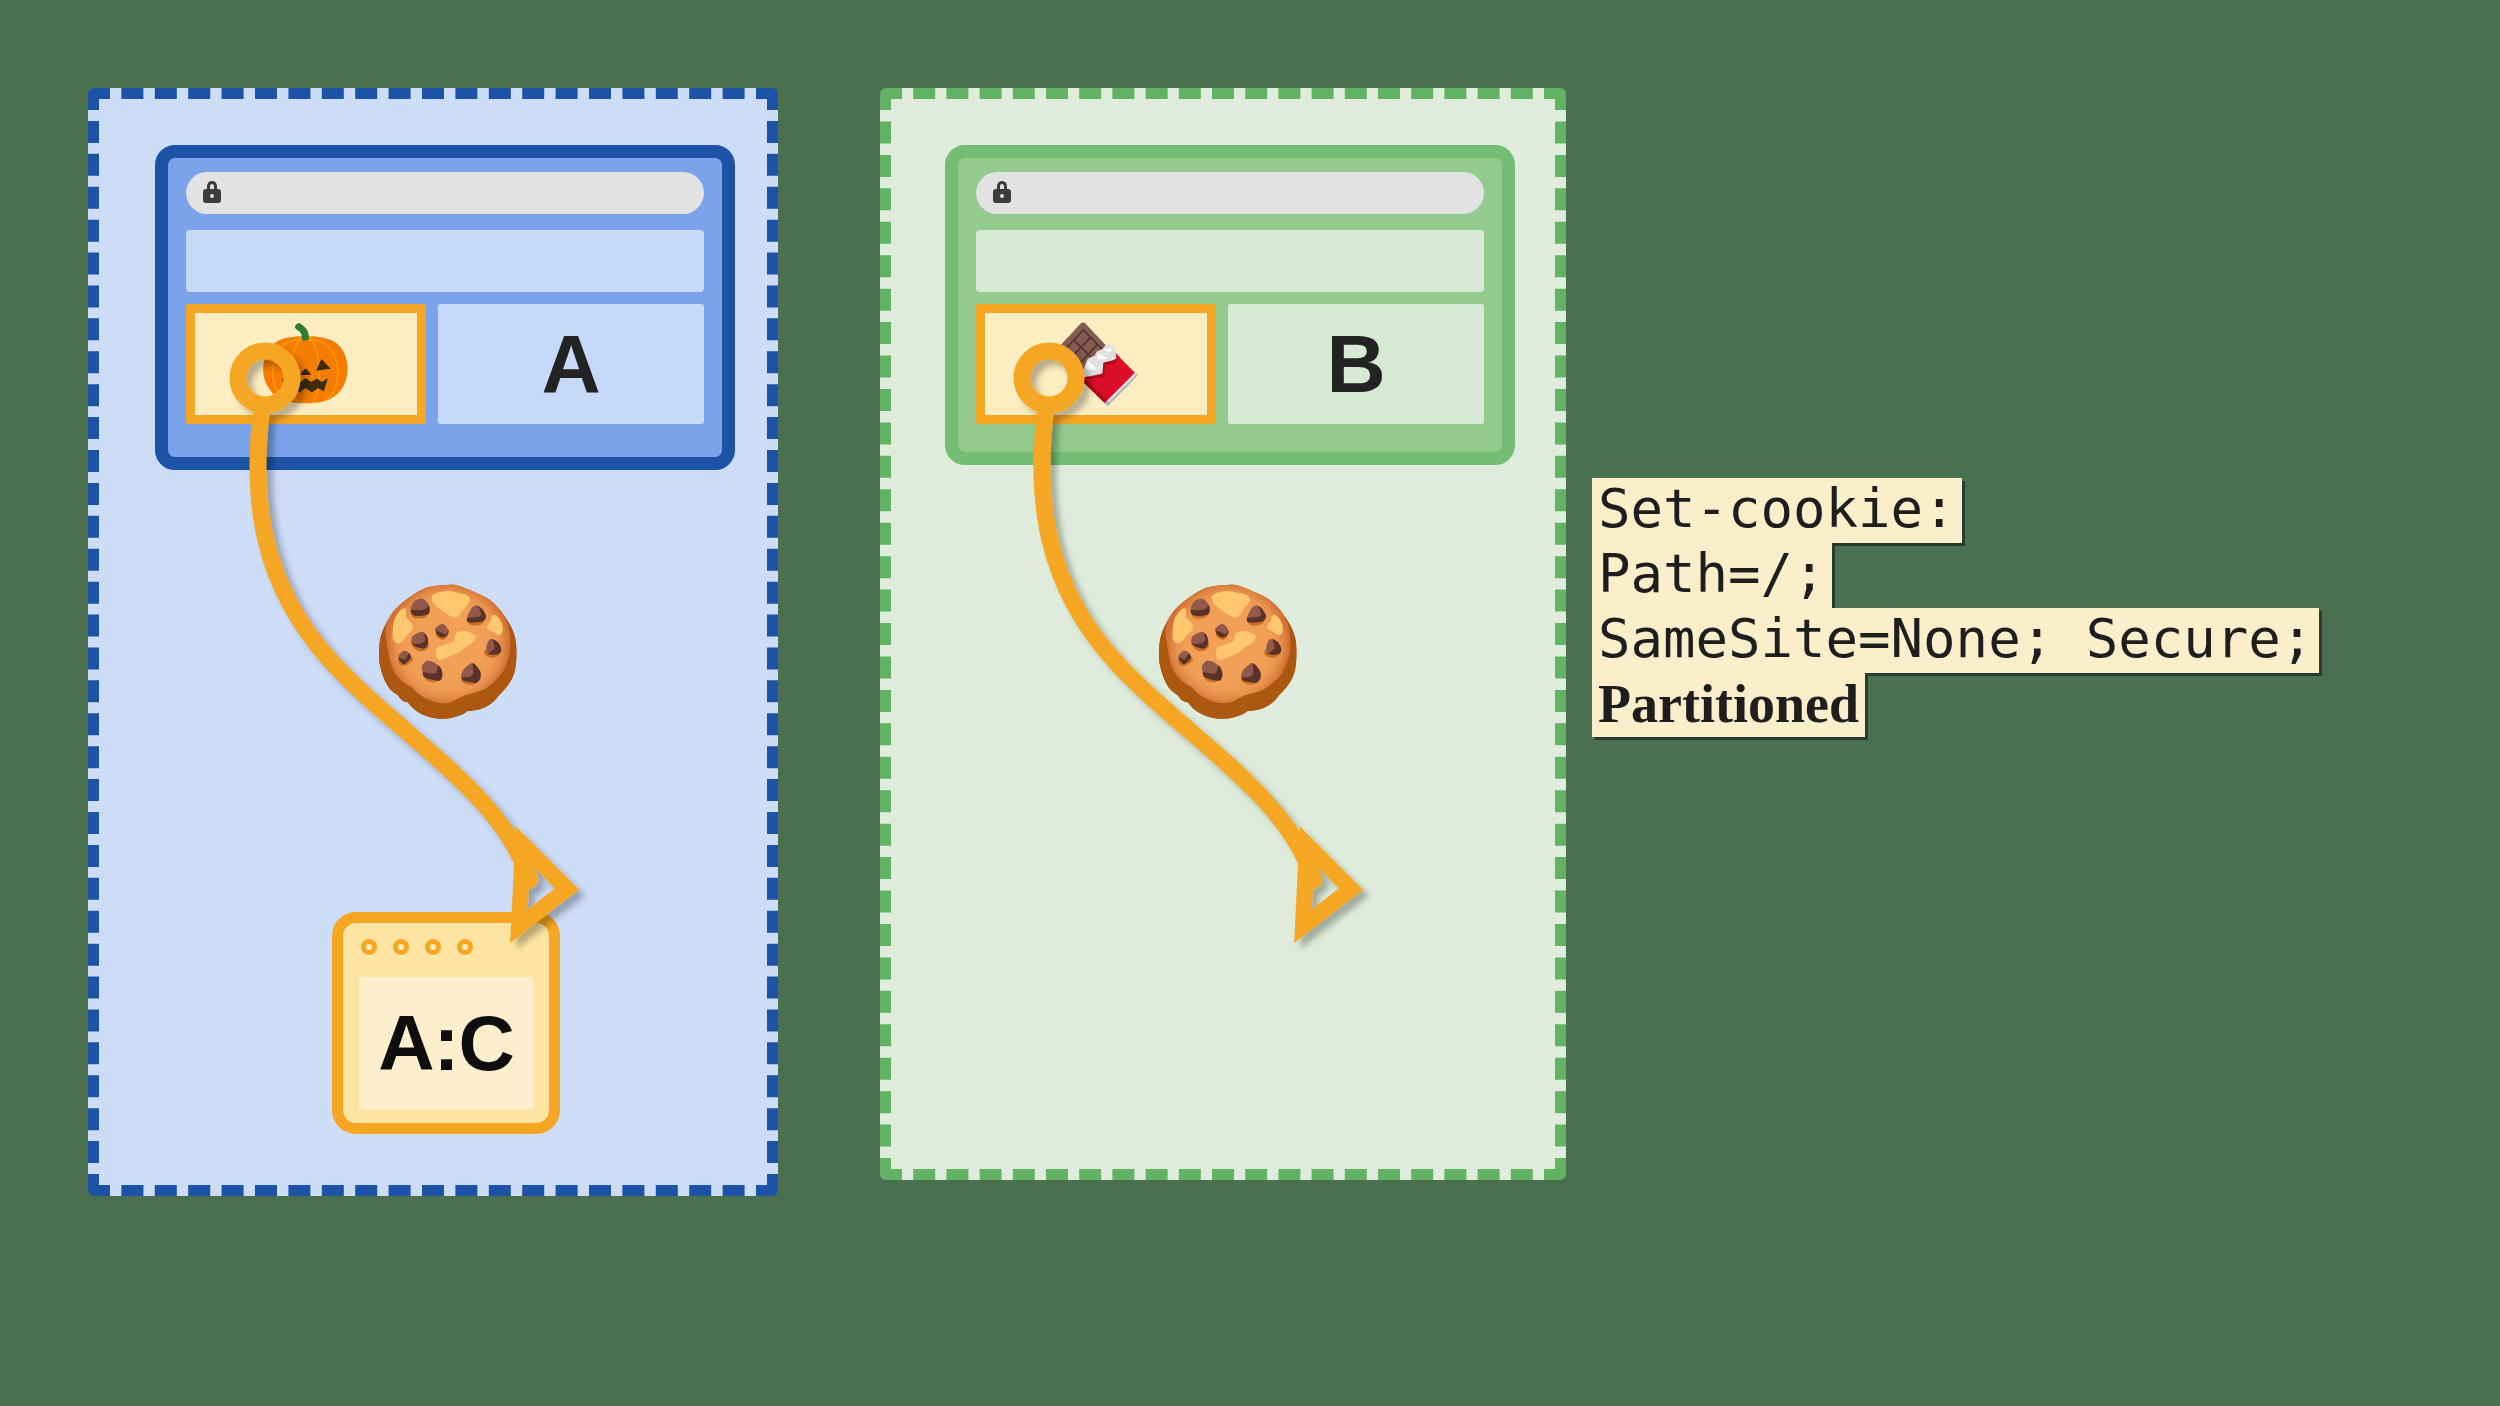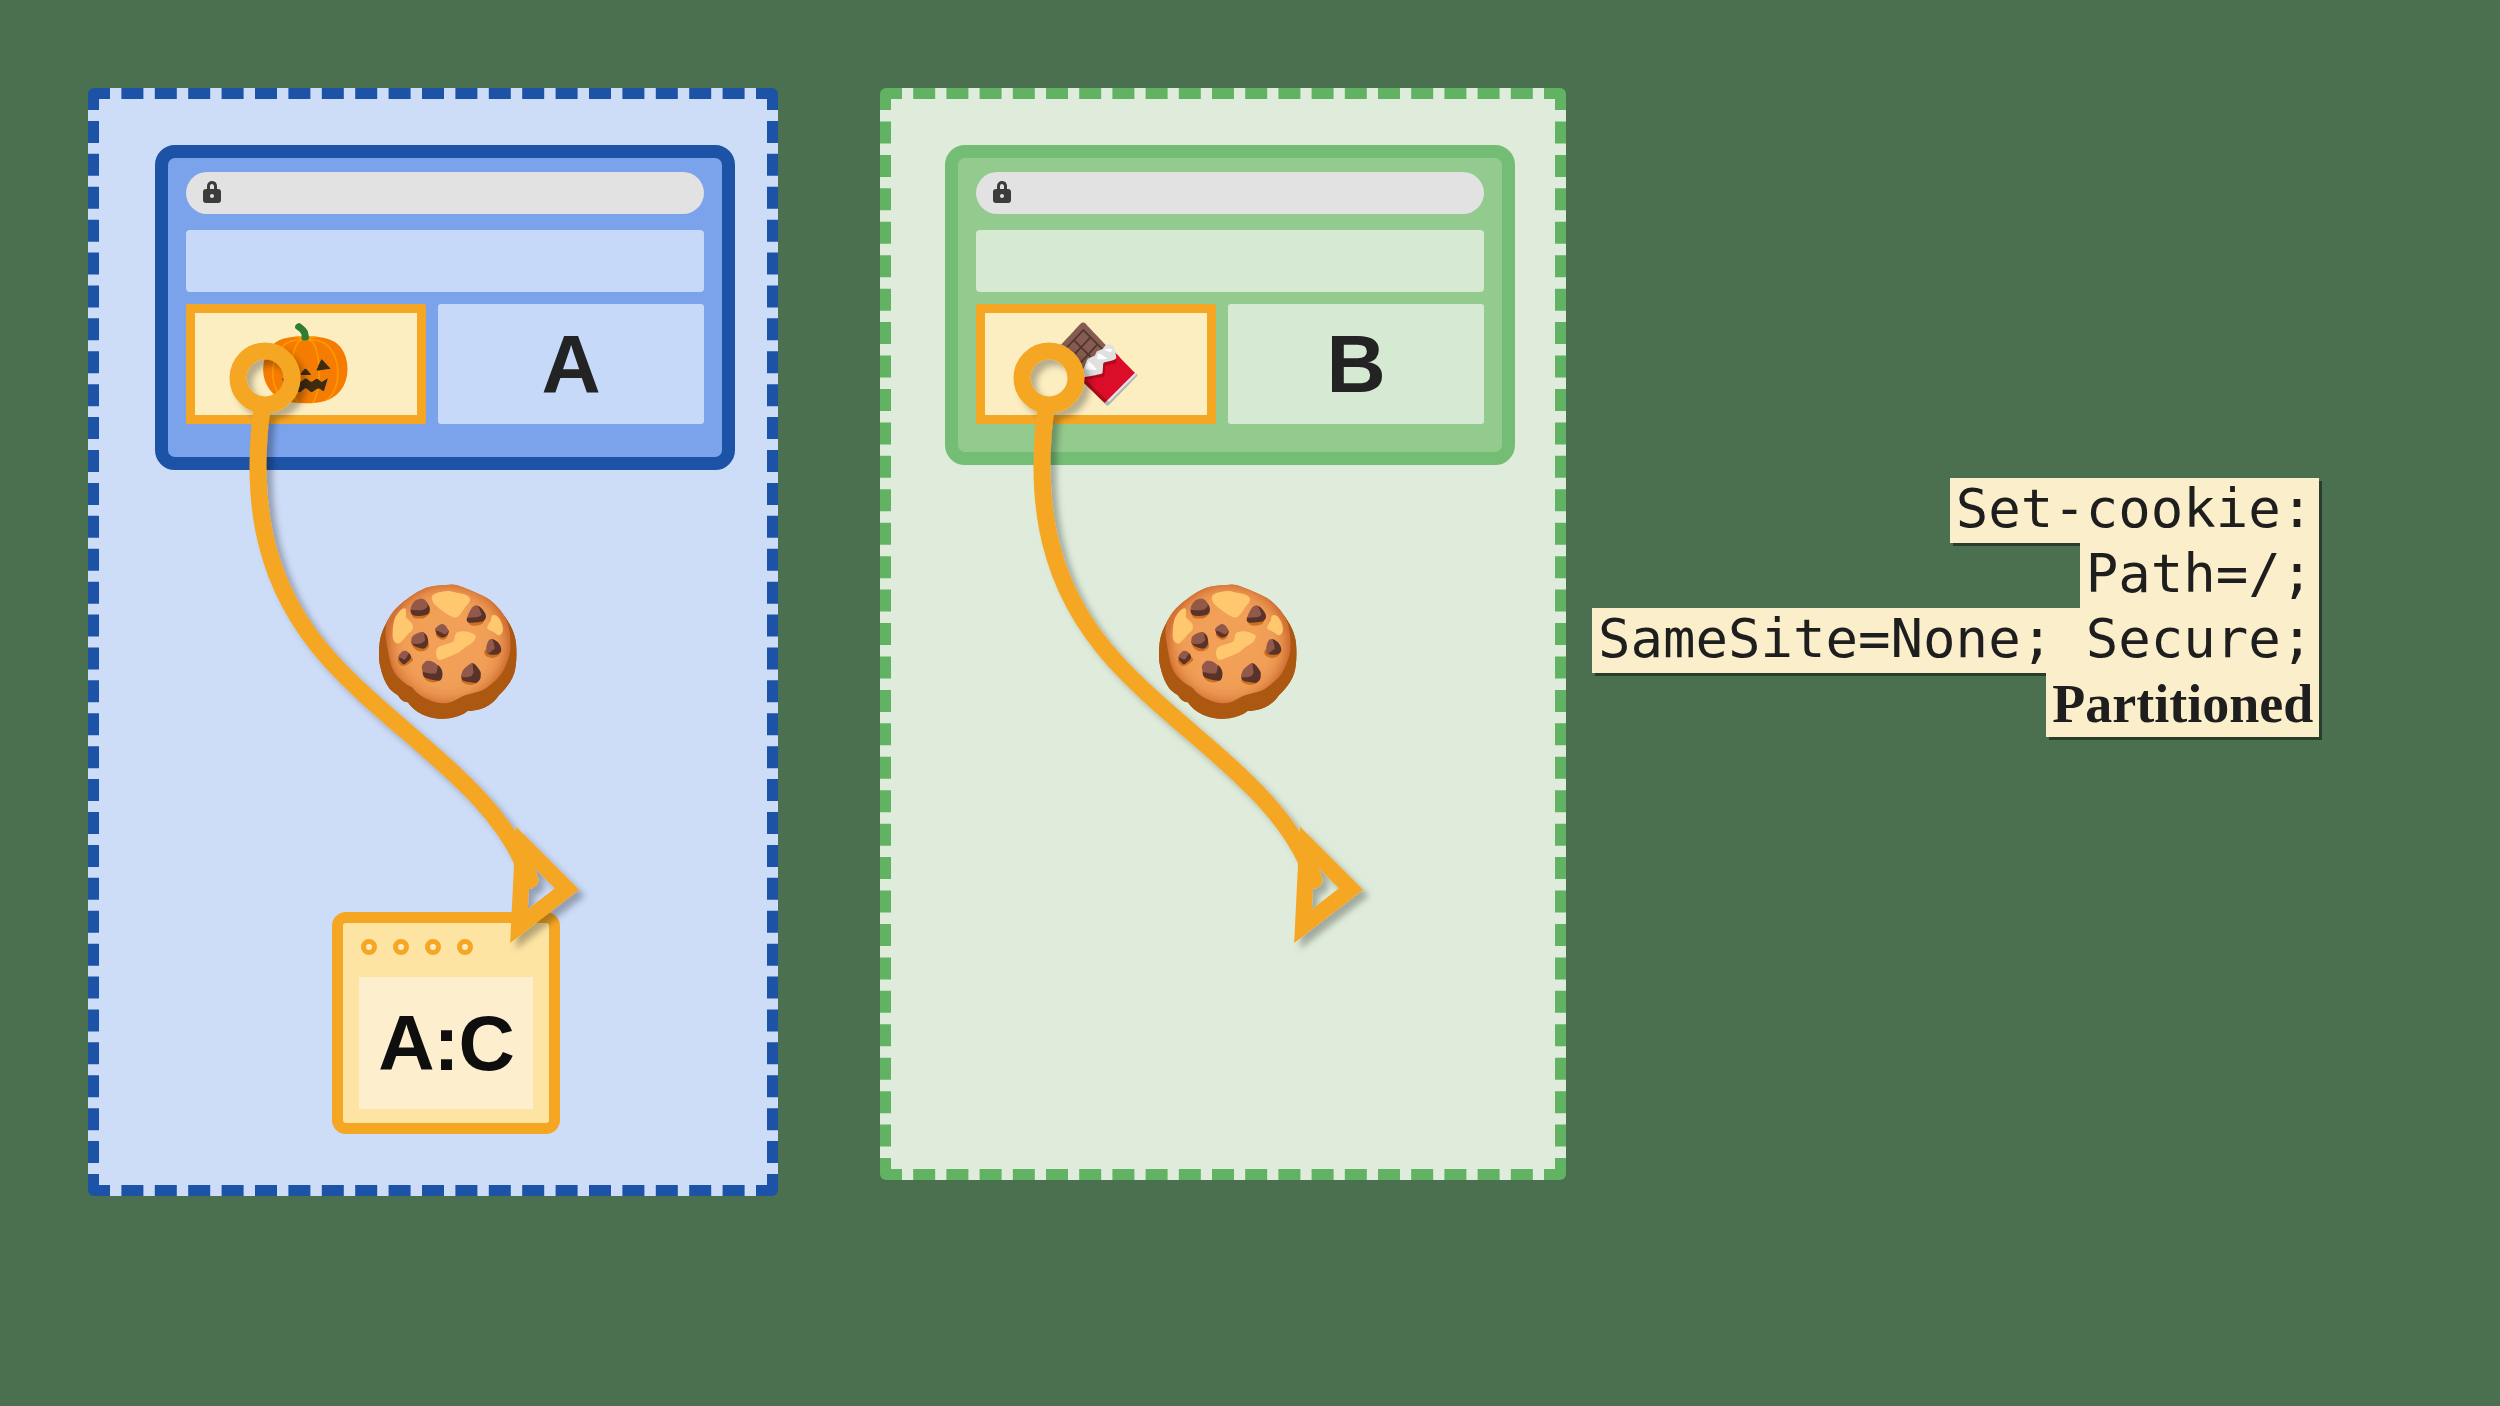--- a/index.html
+++ b/index.html
@@ -175,21 +175,21 @@
   }
 
   
   .storage-card {
     position: absolute;
     box-sizing: border-box;
     width: 228px;
     height: 222px;
     background: #fde4a2;
     border: 11px solid #f5a623;
-    border-radius: 14px;
+    border-radius: 24px;
   }
   .storage-dots {
     position: absolute;
     left: 18px;
     top: 16px;
     display: flex;
     gap: 16px;
   }
   .storage-dots i {
     display: block;
@@ -219,21 +219,21 @@
     letter-spacing: -1px;
   }
 
   
   #code-block {
     position: absolute;
     left: 1592px;
     top: 478px;
     display: flex;
     flex-direction: column;
-    align-items: flex-end;
+    align-items: flex-start;
   }
   #code-block .line {
     background: #faeecb;
     color: #1e1e1e;
     font-family: "DejaVu Sans Mono", "Liberation Mono", monospace;
     font-size: 54px;
     line-height: 1.09;
     padding: 2px 6px 4px 6px;
     white-space: pre;
     box-shadow: 3px 3px 0 rgba(0,0,0,0.45);

